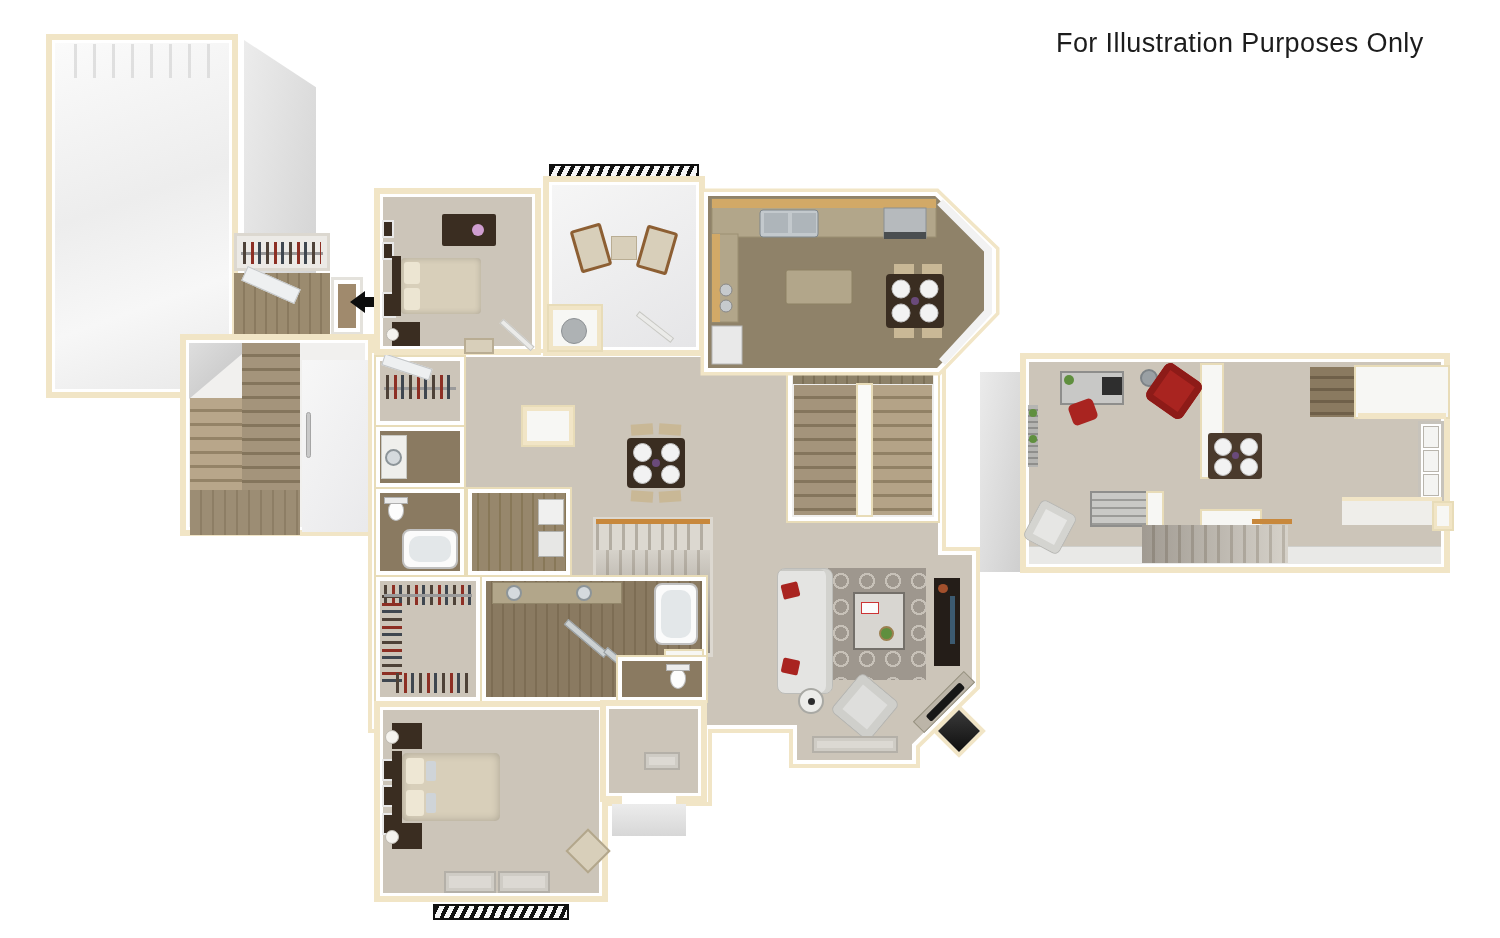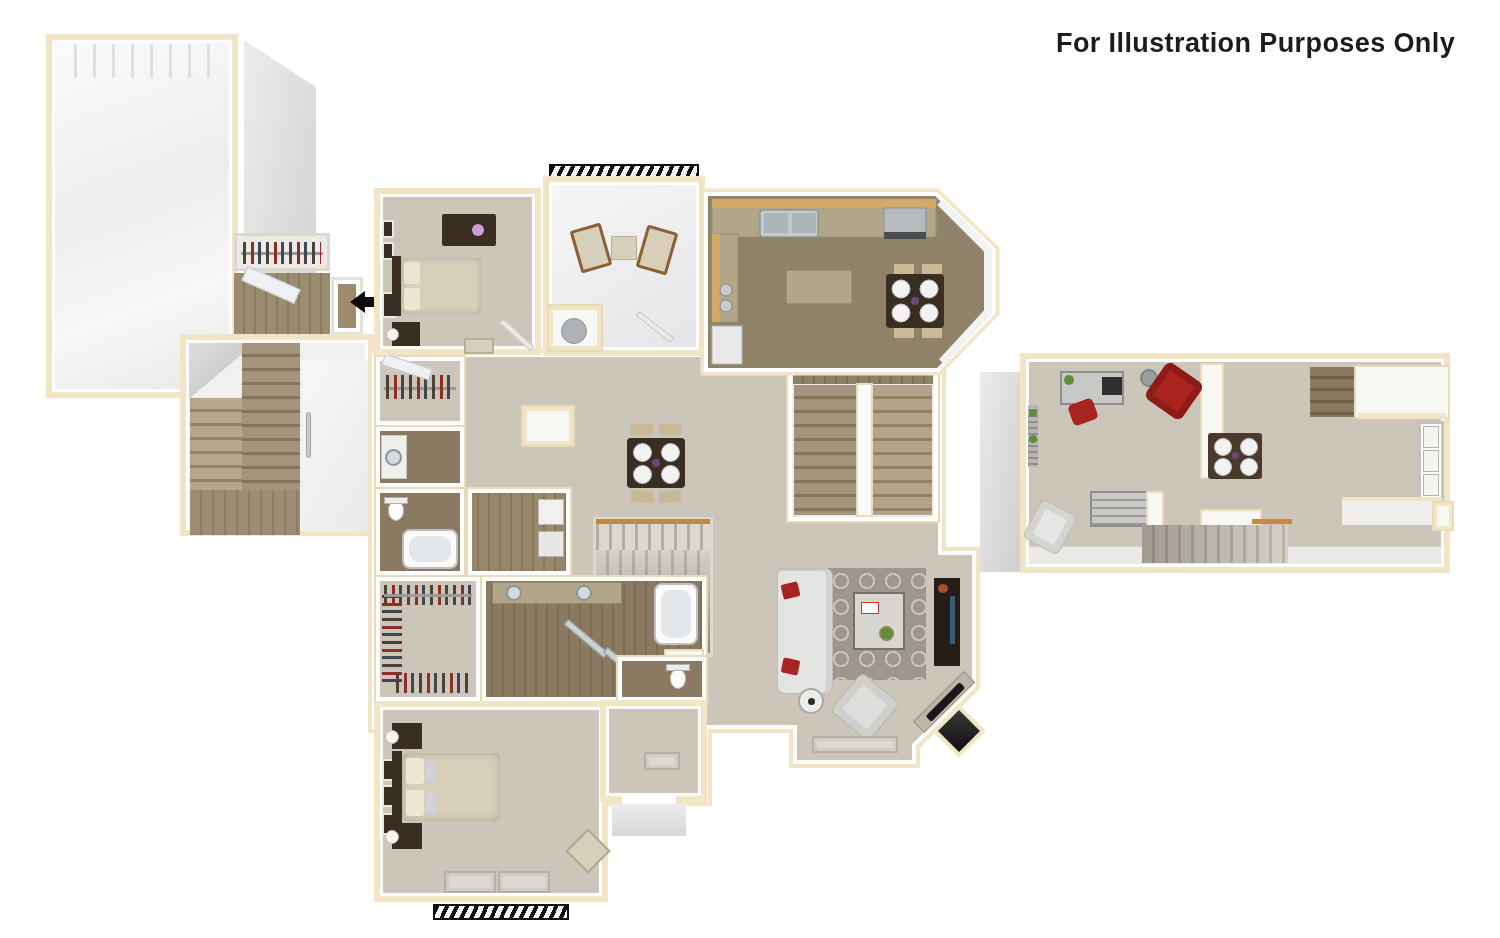--- a/index.html
+++ b/index.html
@@ -28,21 +28,21 @@
   .sinkc{border-radius:50%;background:#d5dadd;border:2px solid #8d9599;}
   .toilet{background:#fdfdfd;border:1px solid #b9b9b9;border-radius:45% 45% 50% 50%;}
   .tank{background:#ececec;border:1px solid #b0b0b0;}
   .tub{background:#fbfbfb;border:2px solid #c0c0c0;border-radius:8px;}
   .tub-in{background:#e3e7e9;border-radius:10px;}
   .lamp{border-radius:50%;background:#f5f3ee;border:1px solid #bdb9b0;}
   .rug{background:var(--rug,#9e978e);
        background-image:radial-gradient(circle at 50% 50%,rgba(0,0,0,0) 6px,#c7c1b8 6px 8px,rgba(0,0,0,0) 8px);
        background-size:26px 26px;}
   #title{position:absolute;left:1056px;top:28px;font-size:27px;letter-spacing:.4px;
-         color:var(--text,#1c1c1c);font-weight:700;text-align:right;}
+         color:var(--text,#1c1c1c);font-weight:400;text-align:right;}
 </style>
 </head>
 <body>
 
 <div id="canvas">
 
   <div id="title">For Illustration Purposes Only</div>
 
   <div class="room" style="left:46px;top:34px;width:192px;height:364px;background:linear-gradient(160deg,#fbfbfb,#ededed 45%,#f7f7f7 72%,#e8e8e8);">
     <div class="abs" style="left:6px;top:4px;right:6px;height:34px;opacity:.75;

